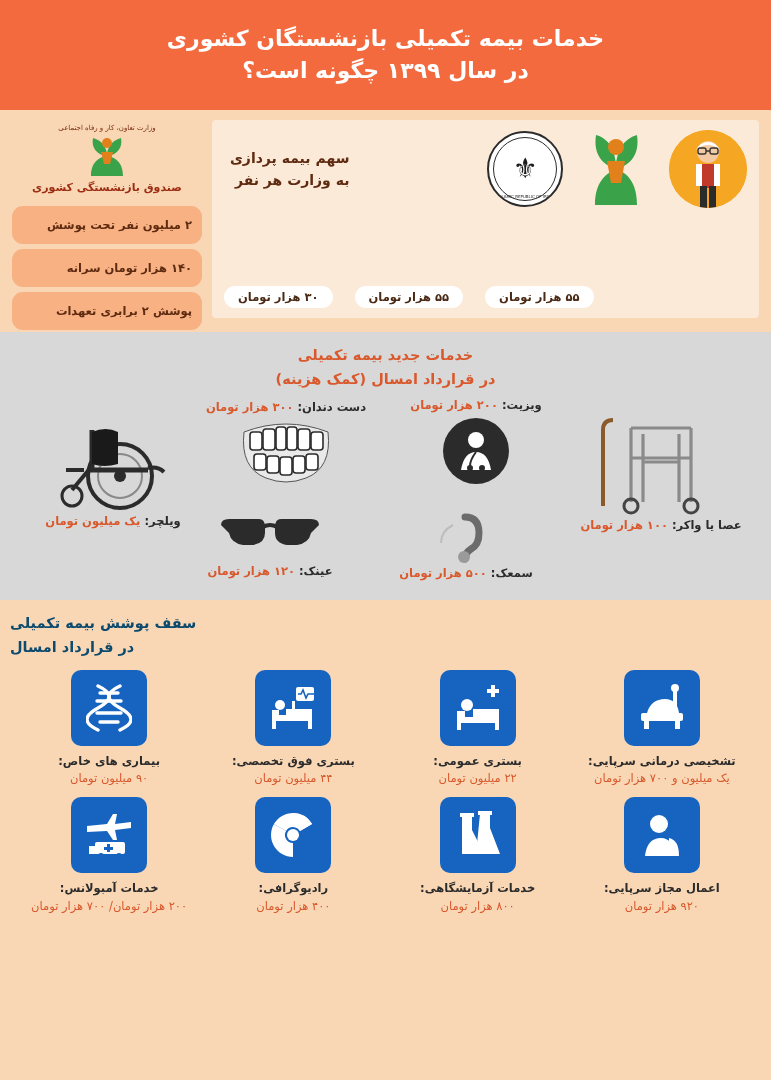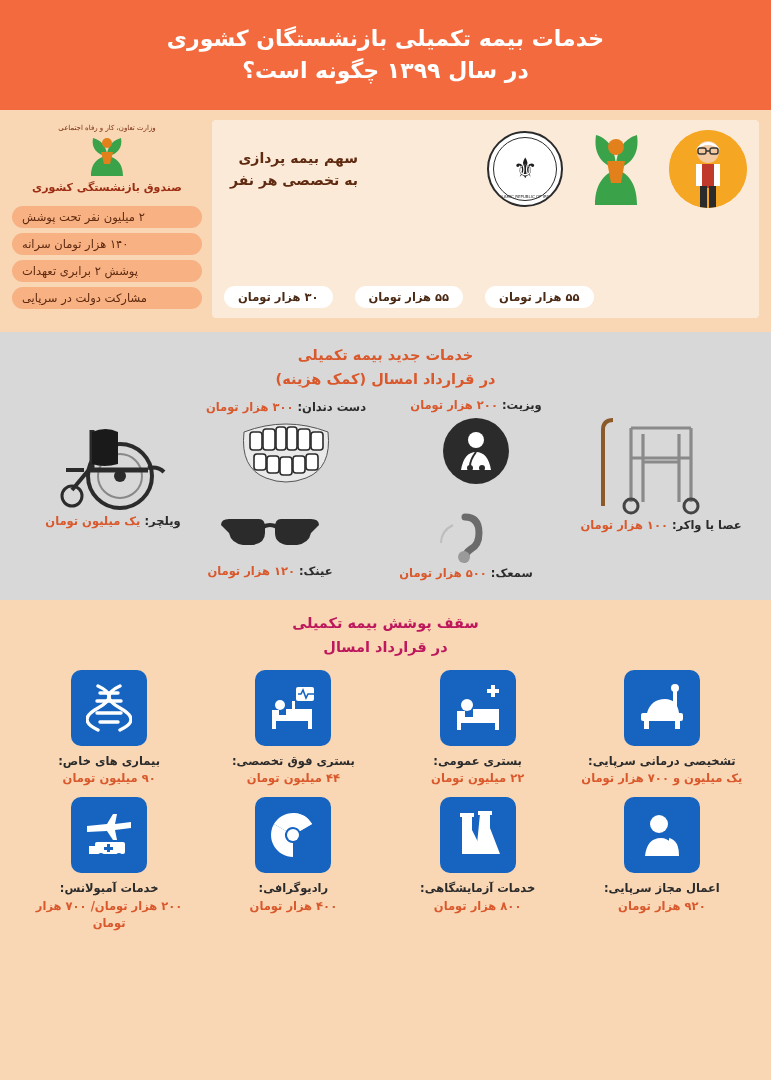--- a/index.html
+++ b/index.html
@@ -54,25 +54,25 @@
     font-size: 7px; color:#7a2d10; letter-spacing:0px;
     margin-bottom: 2px;
   }
   .fund-mark { display:flex; justify-content:center; align-items:flex-end; gap:3px; }
   .fund-name { font-size: 11px; color:#9d2d12; font-weight:bold; margin-top:3px;}
   .stat-list { width: 100%; margin-top: 6px; }
   .stat-item {
     background: #f7b183;
     color: #5e2a10;
     font-size: 11.5px;
-    font-weight: normal;
+    font-weight: bold;
     border-radius: 11px;
-    padding: 4px 10px;
+    padding: 12px 10px;
     margin-bottom: 5px;
-    text-align: left;
+    text-align: right;
   }
   .panel {
     flex: 1;
     background: #fcead9;
     border-radius: 4px;
     padding: 10px 12px;
     position: relative;
     display: flex;
     flex-direction: column;
     justify-content: space-between;
@@ -116,34 +116,34 @@
     font-size:14.5px; font-weight:bold; line-height:1.65;
   }
   .items-grid { position:relative; height:215px; }
   .item { position:absolute; text-align:center; }
   .item .cap { font-size:11.5px; color:#2b2b2b; font-weight:bold; white-space:nowrap; }
   .item .cap .amt { color:#d9582c; }
 
   
   .sec3 { background:#f9d7b5; padding: 12px 10px 10px 10px; }
   .sec3 h2 {
-    margin:0 0 10px 0; text-align:center; color:#be185d;
+    margin:0 0 10px 0; text-align:left; color:#0c4a6e;
     font-size:14.5px; font-weight:bold; line-height:1.65;
   }
   .grid4 {
     display:grid; grid-template-columns: repeat(4, 1fr);
     gap: 2px 2px; padding: 0 8px;
   }
   .cell { display:flex; flex-direction:column; align-items:center; text-align:center; padding-bottom:10px;}
   .tile {
     width:76px; height:76px; background:#1664c0; border-radius:10px;
     display:flex; align-items:center; justify-content:center; margin-bottom:7px;
   }
   .cell .lbl { font-size:11.5px; color:#2b2b2b; font-weight:bold; line-height:1.5; }
-  .cell .val { font-size:11.5px; color:#d9582c; font-weight:bold; line-height:1.5; }
+  .cell .val { font-size:11.5px; color:#d9582c; font-weight:normal; line-height:1.5; }
 
   svg { display:block; }
 </style>
 </head>
 <body>
 
 <div class="header">
   <h1>
     <span>خدمات بیمه تکمیلی بازنشستگان کشوری</span><br>
     <span>در سال ۱۳۹۹ چگونه است؟</span>
@@ -200,21 +200,21 @@
             <line x1="37" y1="21" x2="41" y2="21" stroke="#333" stroke-width="1.4"></line>
             <path d="M27 34 h24 v22 h-24z" fill="#ffffff"></path>
             <path d="M33 34 h12 v24 h-12z" fill="#c0392b"></path>
             <rect x="31" y="56" width="7" height="22" fill="#2b2b2b"></rect>
             <rect x="40" y="56" width="7" height="22" fill="#2b2b2b"></rect>
           </svg>
         </div>
       </div>
       <div class="panel-title">
         <span>سهم بیمه پردازی</span><br>
-        <span>به تخصصی هر نفر</span>
+        <span>به وزارت هر نفر</span>
       </div>
     </div>
     <div class="pill-row">
       <div class="pill">۳۰ هزار تومان</div>
       <div class="pill">۵۵ هزار تومان</div>
       <div class="pill">۵۵ هزار تومان</div>
     </div>
   </div>
 </div>
 

